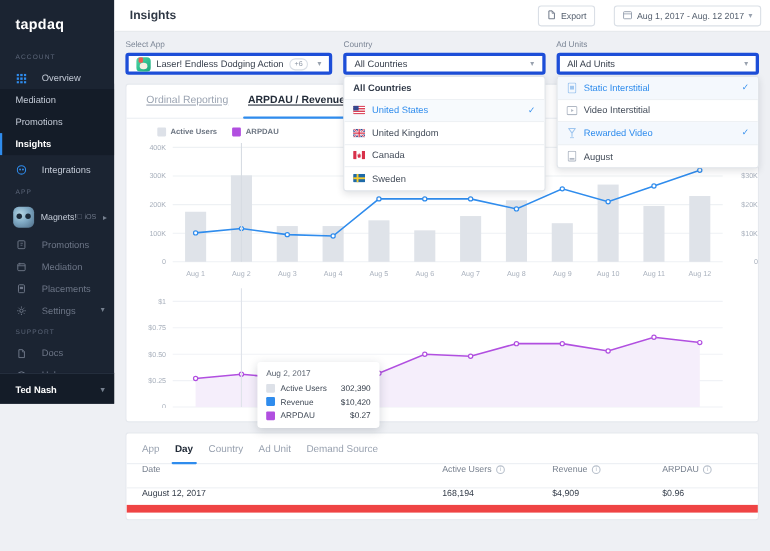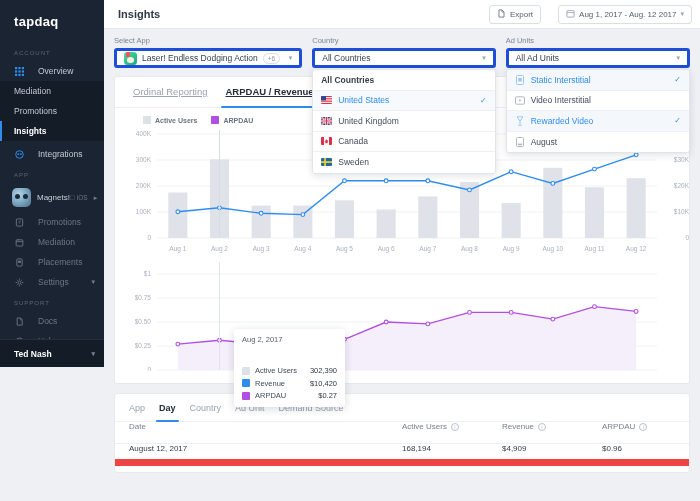--- a/index.html
+++ b/index.html
@@ -160,21 +160,21 @@
   .sw { width: 8px; height: 8px; border-radius: 1px; }
 
   .plot-wrap { position: relative; }
   .chart-svg { display: block; }
 
   .tooltip {
     position: absolute; left: 119px; top: 203px; width: 111px;
     background: #fff; border-radius: 3px; box-shadow: 0 2px 9px rgba(25,35,55,.17);
     padding: 6px 8px 7px 8px; z-index: 30;
   }
-  .tt-date { font-size: 7.5px; color: #58616e; margin-bottom: 22px; }
+  .tt-date { font-size: 7.5px; color: #58616e; margin-bottom: 4px; }
   .tt-row { display: flex; align-items: center; gap: 5px; margin-top: 3.5px; font-size: 7.5px; color: #434c59; }
   .tt-row .v { margin-left: auto; color: #2f3845; }
 
   
   .table-card { margin-top: 9px; height: 80px; overflow: hidden; }
   .t-tabs { display: flex; gap: 14px; padding: 9px 14px 0 14px; height: 28px; border-bottom: 1px solid #eceff3; }
   .t-tab { font-size: 9px; color: #99a2b0; padding-bottom: 7px; position: relative; }
   .t-tab.active { color: #222b38; font-weight: bold; }
   .t-tab.active::after {
     content:""; position:absolute; left:-3px; right:-3px; bottom:-1px;

